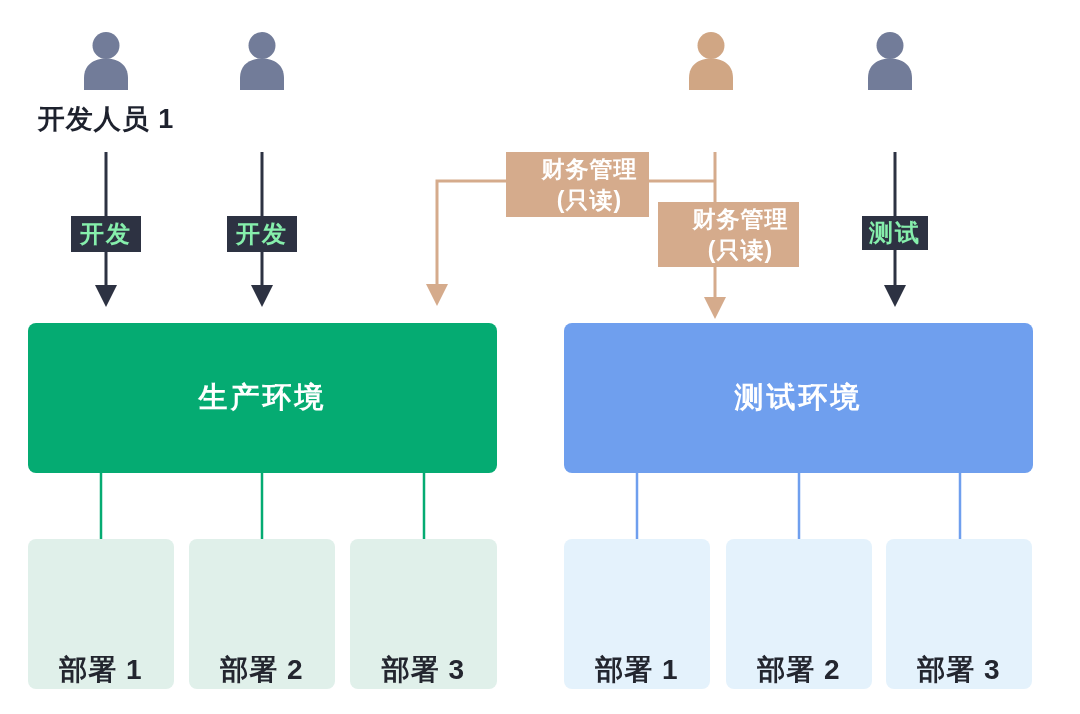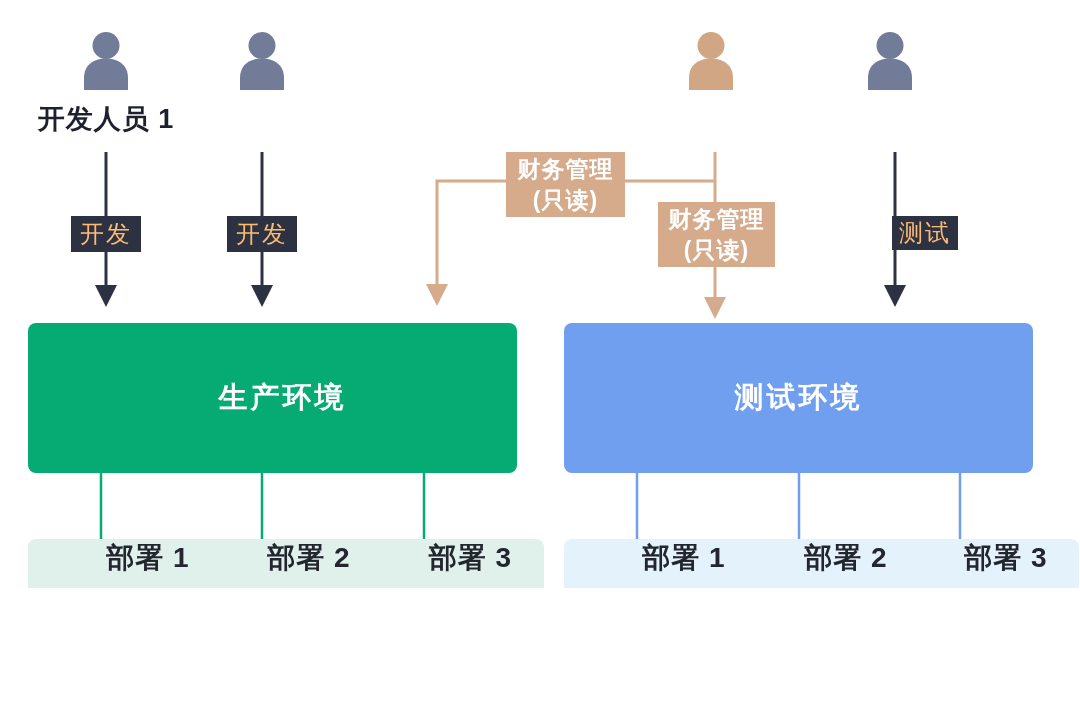--- a/index.html
+++ b/index.html
@@ -1,17 +1,17 @@
 <!DOCTYPE html>
 <html><head>
 <meta charset="utf-8">
 <style>
   html,body{margin:0;padding:0;background:#ffffff;}
   #stage{
-    position:relative;width:1080px;height:588px;background:#ffffff;
+    position:relative;width:1080px;height:714px;background:#ffffff;
     font-family:"Liberation Sans",sans-serif;overflow:hidden;
   }
   .abs{position:absolute;}
   
   .person-icon{width:54px;height:58px;}
   .person-icon .fill-dev{fill:#727c99;}
   .person-icon .fill-fin{fill:#d0a684;}
   .actor-label{
     width:160px;text-align:center;font-size:27px;font-weight:600;
     color:#1d212d;letter-spacing:1px;white-space:nowrap;
@@ -19,43 +19,43 @@
   
   #wires{position:absolute;left:0;top:0;width:1080px;height:714px;}
   .wire-dark{stroke:#2d3242;stroke-width:3;fill:none;}
   .head-dark{fill:#2d3242;}
   .wire-tan{stroke:#d5ab8c;stroke-width:3;fill:none;}
   .head-tan{fill:#d5ab8c;}
   .stub-green{stroke:#05ab72;stroke-width:2.5;fill:none;}
   .stub-blue{stroke:#6f9fee;stroke-width:2.5;fill:none;}
   
   .badge-dark{
-    background:#2d3242;color:#fdba74;font-size:24px;font-weight:400;
+    background:#2d3242;color:#86efac;font-size:24px;font-weight:700;
     display:flex;align-items:center;justify-content:center;
     width:70px;height:36px;letter-spacing:2px;
   }
   .badge-tan{
     background:#d5ab8c;color:#ffffff;font-size:23px;font-weight:700;
     display:flex;flex-direction:column;align-items:center;justify-content:center;
-    line-height:31px;letter-spacing:1px;text-align:center;
+    line-height:31px;letter-spacing:1px;text-align:center;padding-left:24px;
   }
   
   .env-box{
     width:469px;height:150px;border-radius:8px;
     display:flex;align-items:center;justify-content:center;
   }
-  .env-box.production{background:#05ab72;padding-left:20px;}
+  .env-box.production{background:#05ab72;}
   .env-box.test{background:#6f9fee;}
   .env-title{
     color:#ffffff;font-size:29px;font-weight:700;letter-spacing:3px;
   }
   
   .deploy-box{
     width:146px;height:150px;border-radius:8px;
-    display:flex;align-items:flex-start;justify-content:center;padding-left:47px;
+    display:flex;align-items:flex-end;justify-content:center;
   }
   .deploy-box.production{background:#e0f0ea;}
   .deploy-box.test{background:#e4f2fc;}
   .deploy-label{
     color:#23262f;font-size:28px;font-weight:600;letter-spacing:1px;white-space:nowrap;
   }
 </style>
 </head>
 <body>
 
@@ -103,21 +103,21 @@
     <path class="fill-fin" d="M5 58 L5 46 C5 33 14.5 26.5 27 26.5 C39.5 26.5 49 33 49 46 L49 58 Z"></path>
   </svg>
 
   <svg class="person-icon abs" style="left:863px;top:32px;" viewBox="0 0 54 58">
     <circle class="fill-dev" cx="27" cy="13.5" r="13.5"></circle>
     <path class="fill-dev" d="M5 58 L5 46 C5 33 14.5 26.5 27 26.5 C39.5 26.5 49 33 49 46 L49 58 Z"></path>
   </svg>
 
   <div class="badge-dark abs" style="left:71px;top:216px;">开发</div>
   <div class="badge-dark abs" style="left:227px;top:216px;">开发</div>
-  <div class="badge-dark abs" style="left:862px;top:216px;width:66px;height:34px;margin-left:30px;">测试</div>
+  <div class="badge-dark abs" style="left:862px;top:216px;width:66px;height:34px;">测试</div>
 
   <div class="badge-tan abs" style="left:506px;top:152px;width:119px;height:65px;">
     <span>财务管理</span>
     <span>(只读)</span>
   </div>
   <div class="badge-tan abs" style="left:658px;top:202px;width:117px;height:65px;">
     <span>财务管理</span>
     <span>(只读)</span>
   </div>
 

